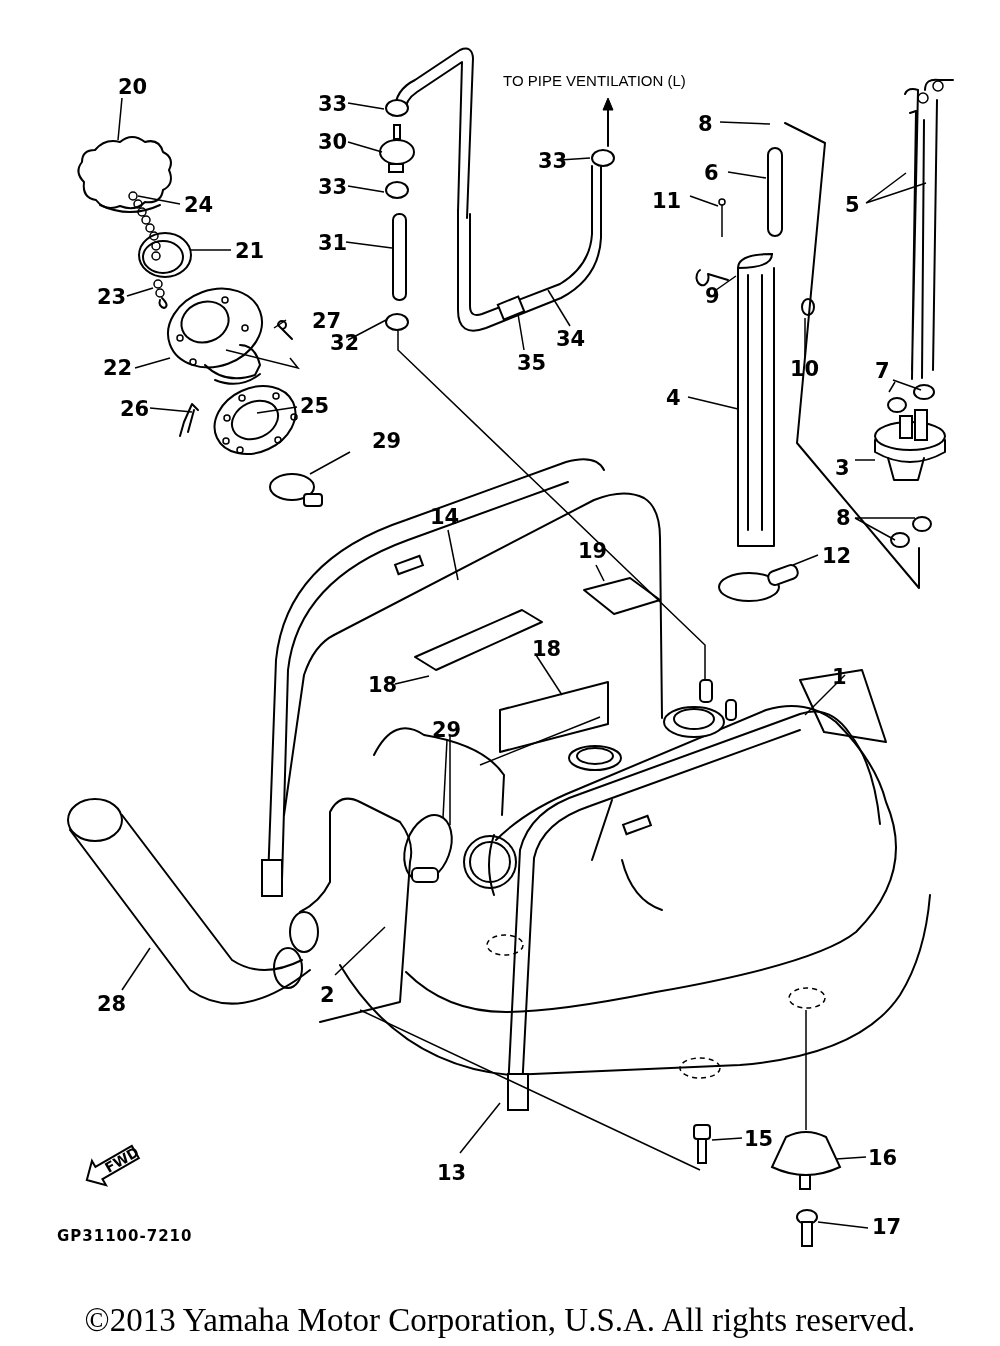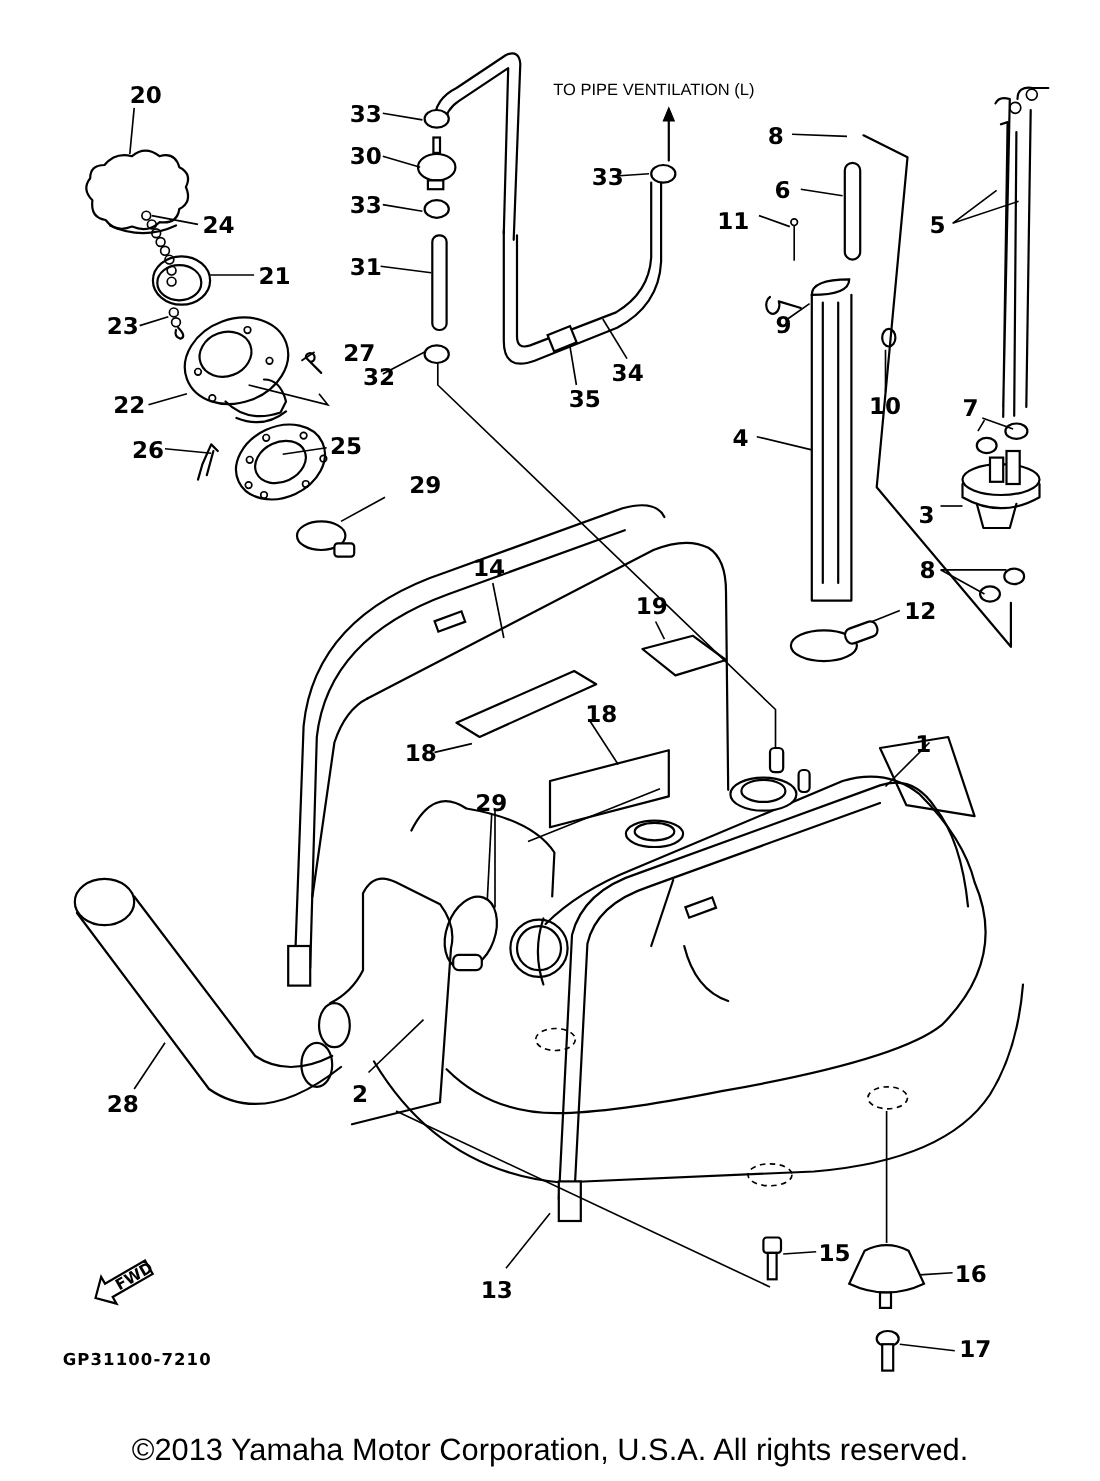--- a/index.html
+++ b/index.html
@@ -7,21 +7,21 @@
   #diagram { position: absolute; left: 0; top: 0; width: 1000px; height: 1346px; }
   #diagram .ln { fill: none; stroke: #000; stroke-width: 2; stroke-linecap: round; stroke-linejoin: round; }
   #diagram .thin { fill: none; stroke: #000; stroke-width: 1.5; }
   #diagram .sdash { fill: none; stroke: #000; stroke-width: 1.5; stroke-dasharray: 5 4; }
   #diagram .fillw { fill: #fff; stroke: #000; stroke-width: 2; }
   #diagram .fillb { fill: #000; stroke: #000; }
   #diagram text.lbl { font-family: "DejaVu Sans", sans-serif; font-size: 21px; fill: #000; font-weight: bold; }
   #diagram text.note { font-family: "Liberation Sans", sans-serif; font-size: 15px; fill: #000; }
   #diagram text.code { font-family: "DejaVu Sans", sans-serif; font-size: 15px; fill: #000; font-weight: bold; letter-spacing: 1px; }
   #diagram text.fwd { font-family: "DejaVu Sans", sans-serif; font-size: 14px; font-weight: bold; fill: #000; }
-  .copyright { position: absolute; left: 0; width: 1000px; top: 1302px; text-align: center; font-family: Liberation Sans, sans-serif; font-size: 28px; color: #000; }
+  .copyright { position: absolute; left: 0; width: 1000px; top: 1302px; text-align: center; font-family: Liberation Serif, serif; font-size: 33px; color: #000; }
 </style>
 </head>
 <body>
 
 <svg id="diagram" viewBox="0 0 1000 1346" xmlns="http://www.w3.org/2000/svg">
 
   <g>
     <path class="ln" d="M95,150 q10,-12 25,-8 q12,-10 25,0 q14,-4 18,10 q12,6 6,18 q6,14 -6,20 q-2,14 -18,12 q-10,10 -25,4 q-15,6 -24,-6 q-14,-2 -12,-18 q-10,-10 -2,-20 q0,-12 13,-12z"></path>
     <path class="ln" d="M100,205 q30,14 60,0"></path>
   </g>

